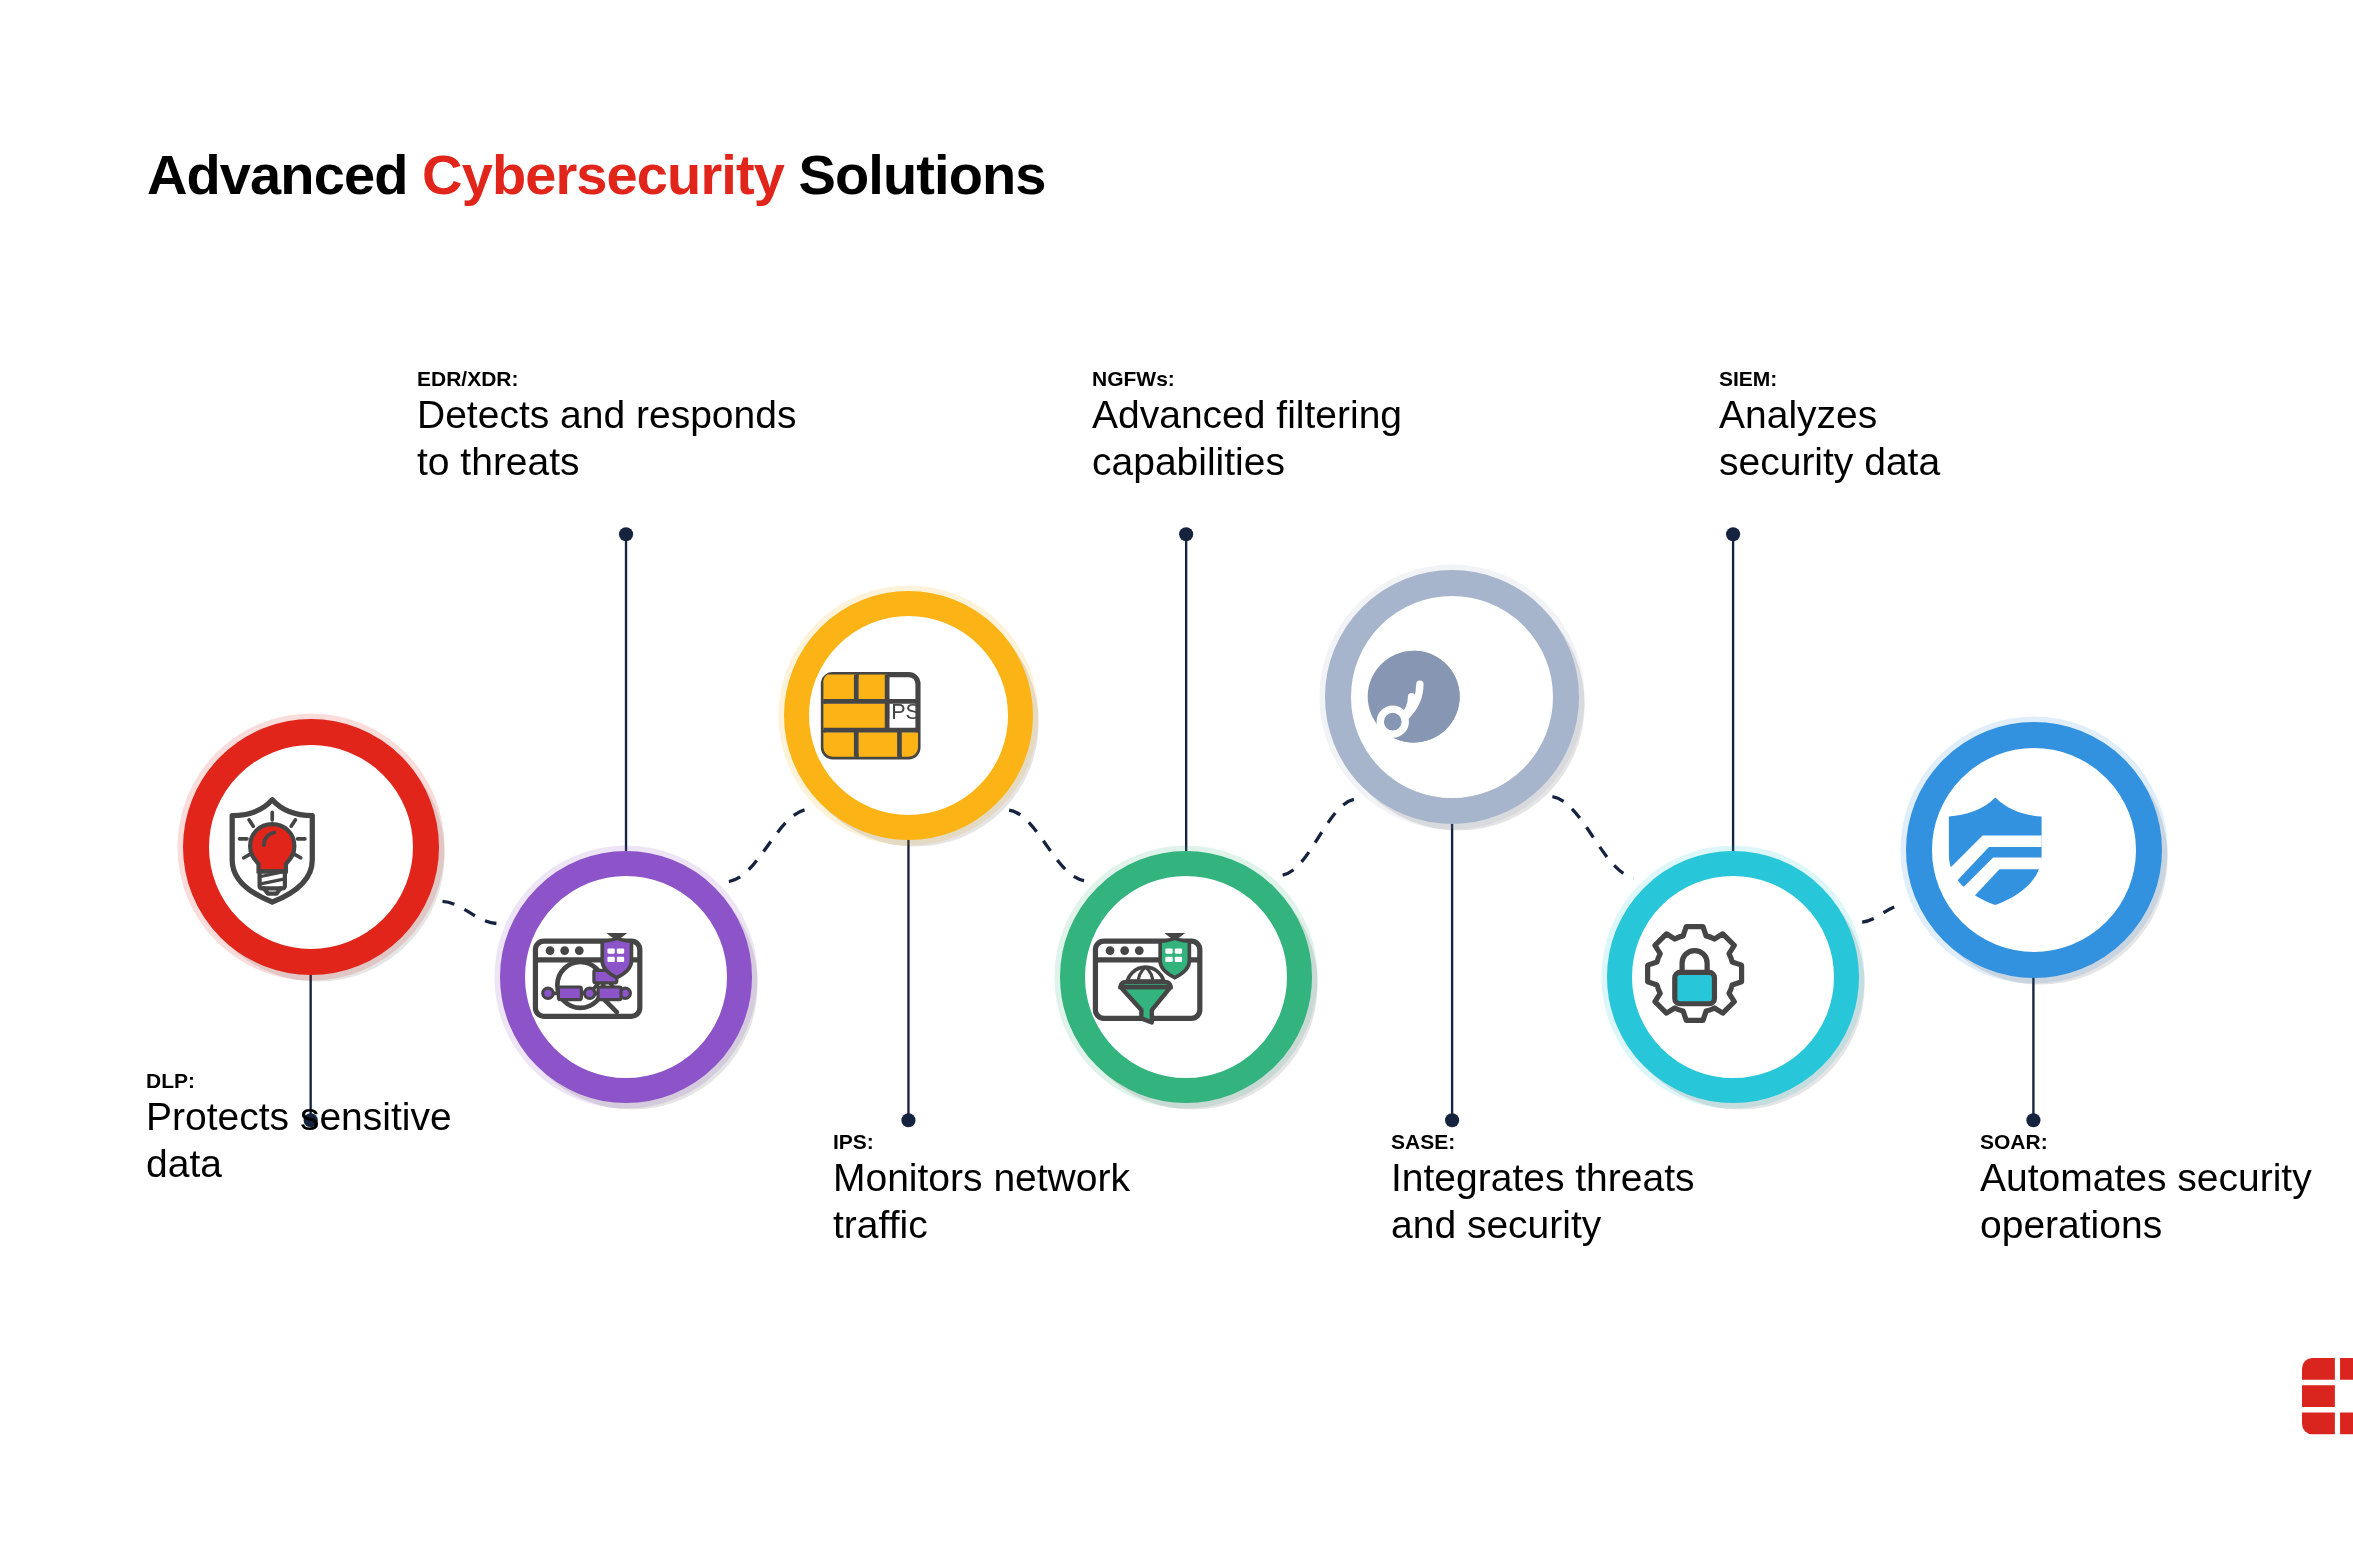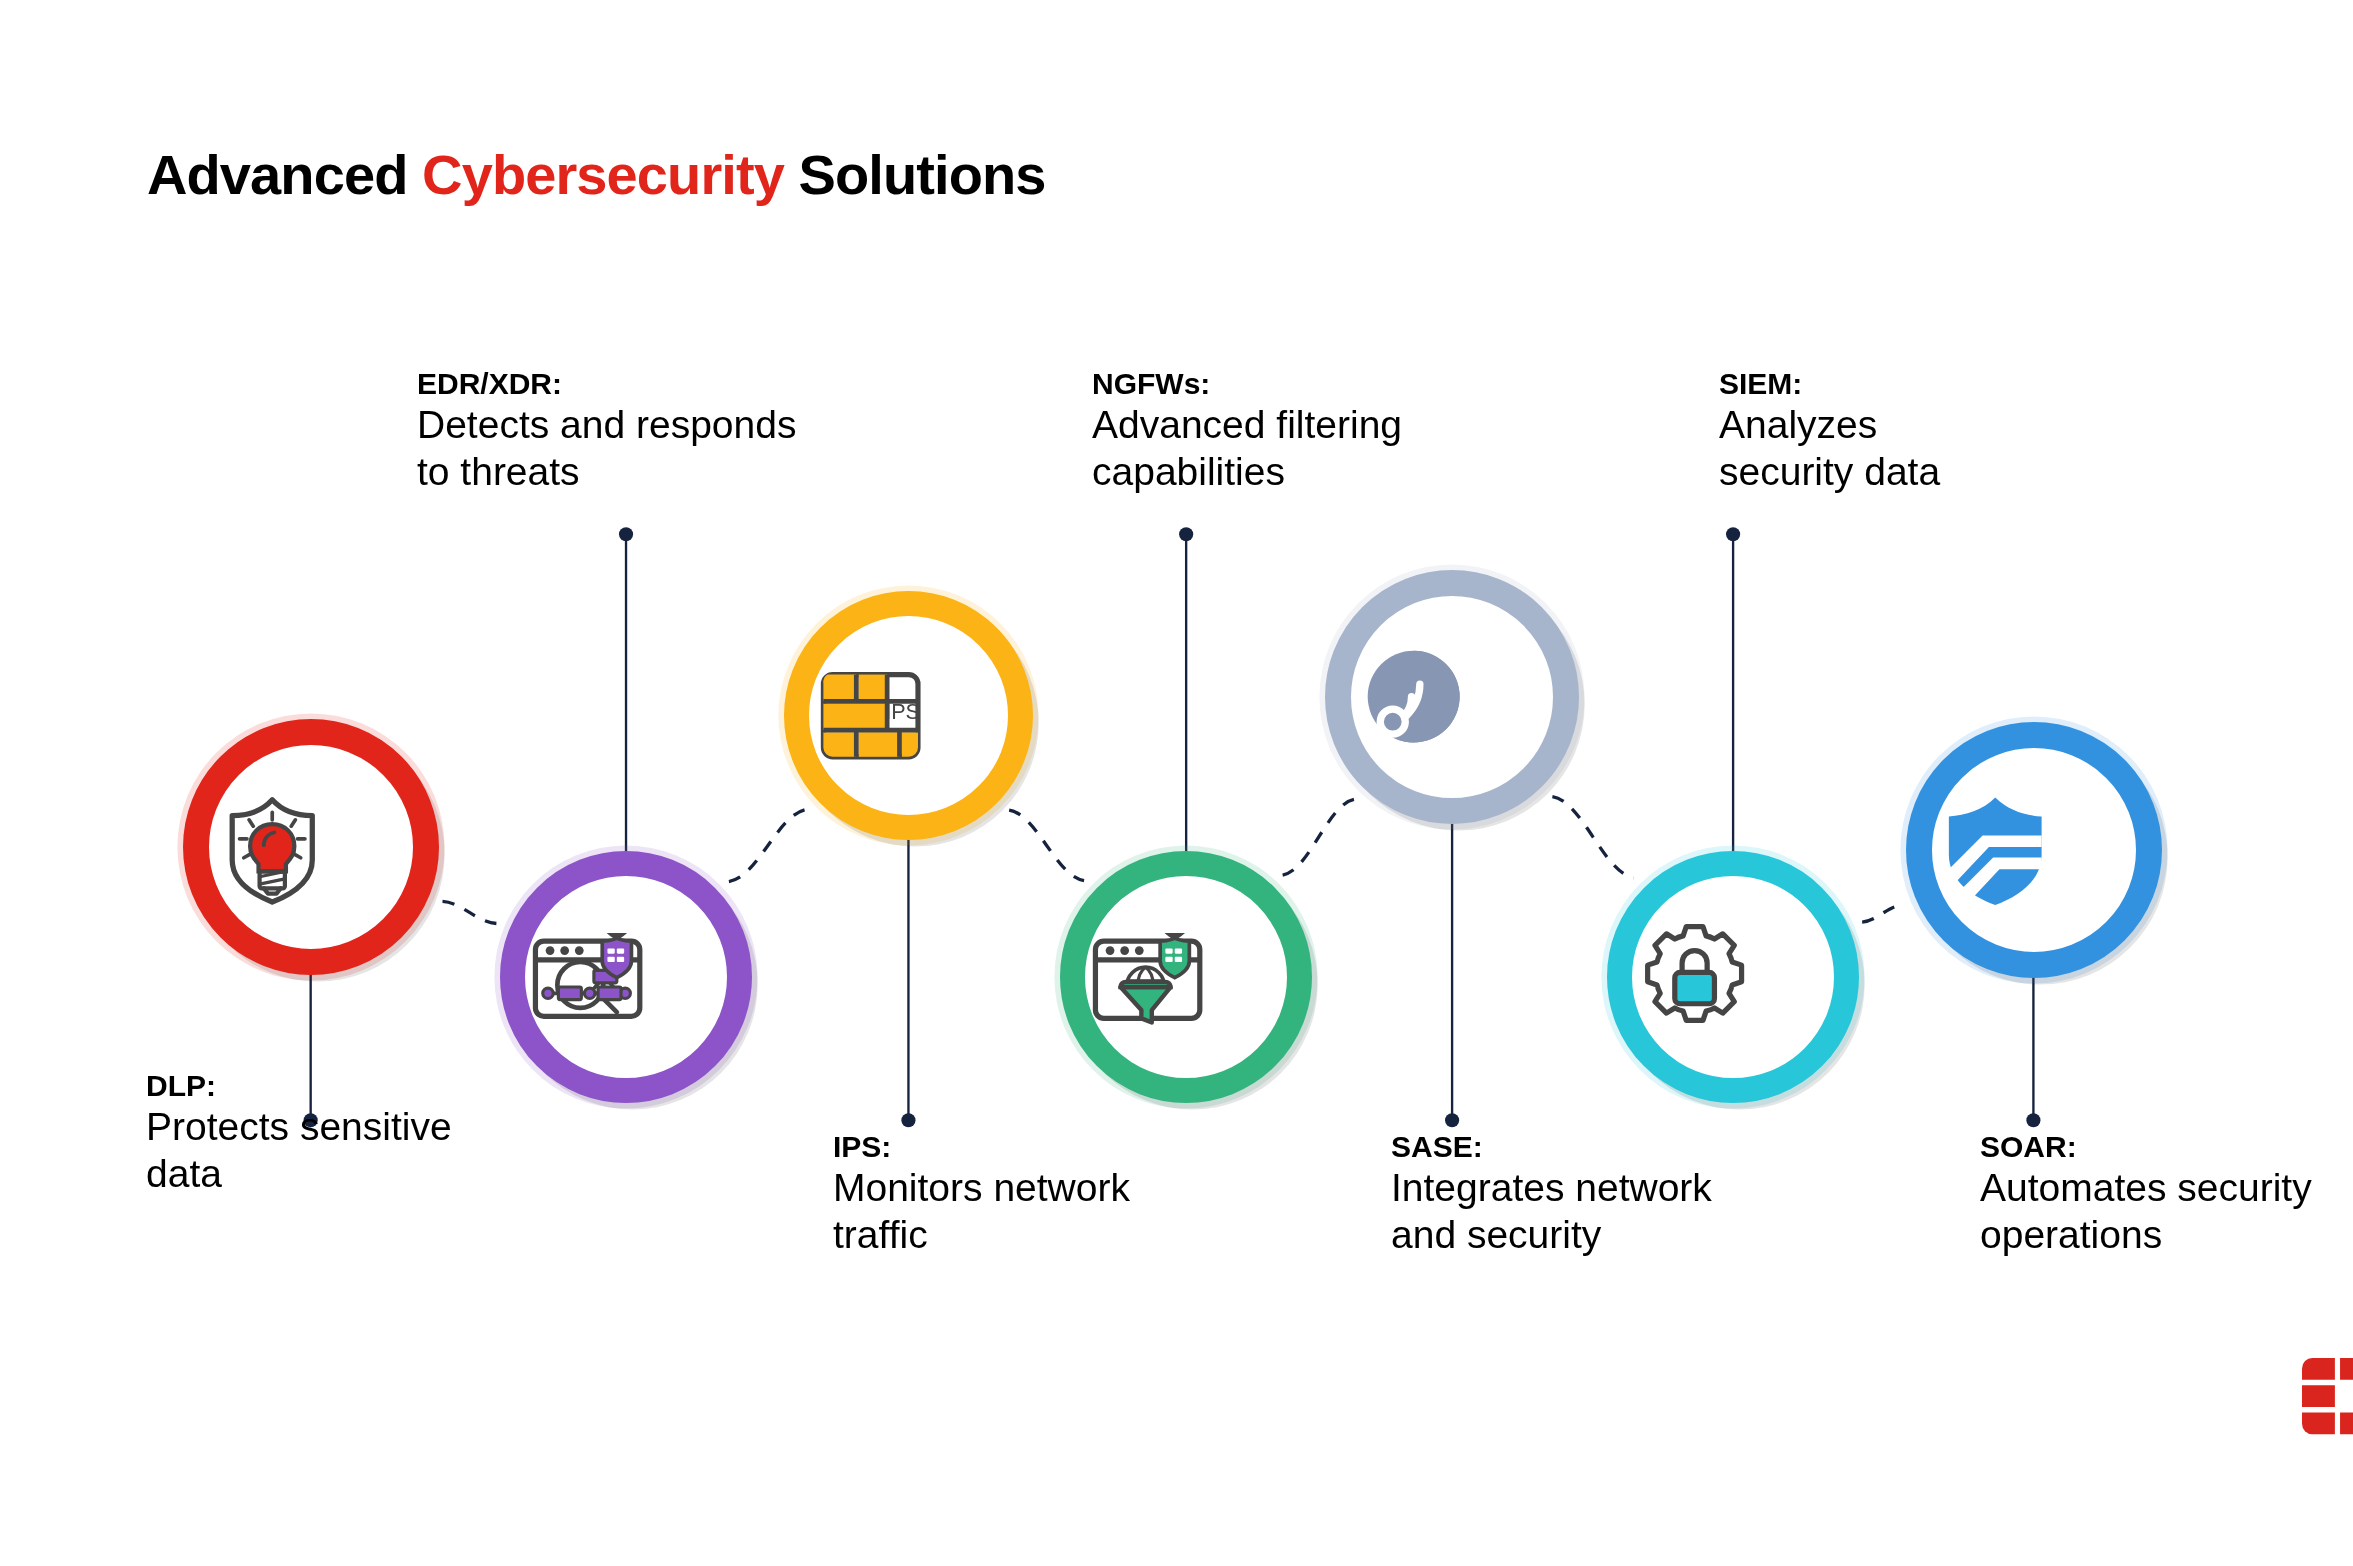--- a/index.html
+++ b/index.html
@@ -60,21 +60,21 @@
     height: 62%;
     display: block;
   }
 
   
   .callout {
     position: absolute;
     color: #000000;
   }
   .callout .hd {
-    font-size: 30px;
+    font-size: 21px;
     font-weight: bold;
     line-height: 1.12;
     white-space: nowrap;
   }
   .callout .bd {
     font-size: 39px;
     font-weight: normal;
     line-height: 1.22;
     white-space: pre-line;
   }
@@ -260,21 +260,21 @@
       <div class="bd">Advanced filtering
 capabilities</div>
     </div>
     <div class="callout" style="left: 833px; top: 1130px;">
       <div class="hd">IPS:</div>
       <div class="bd">Monitors network
 traffic</div>
     </div>
     <div class="callout" style="left: 1391px; top: 1130px;">
       <div class="hd">SASE:</div>
-      <div class="bd">Integrates network
+      <div class="bd">Integrates threats
 and security</div>
     </div>
     <div class="callout" style="left: 1699px; top: 367px; margin-left: 20px;">
       <div class="hd">SIEM:</div>
       <div class="bd">Analyzes
 security data</div>
     </div>
     <div class="callout" style="left: 1980px; top: 1130px;">
       <div class="hd">SOAR:</div>
       <div class="bd">Automates security

